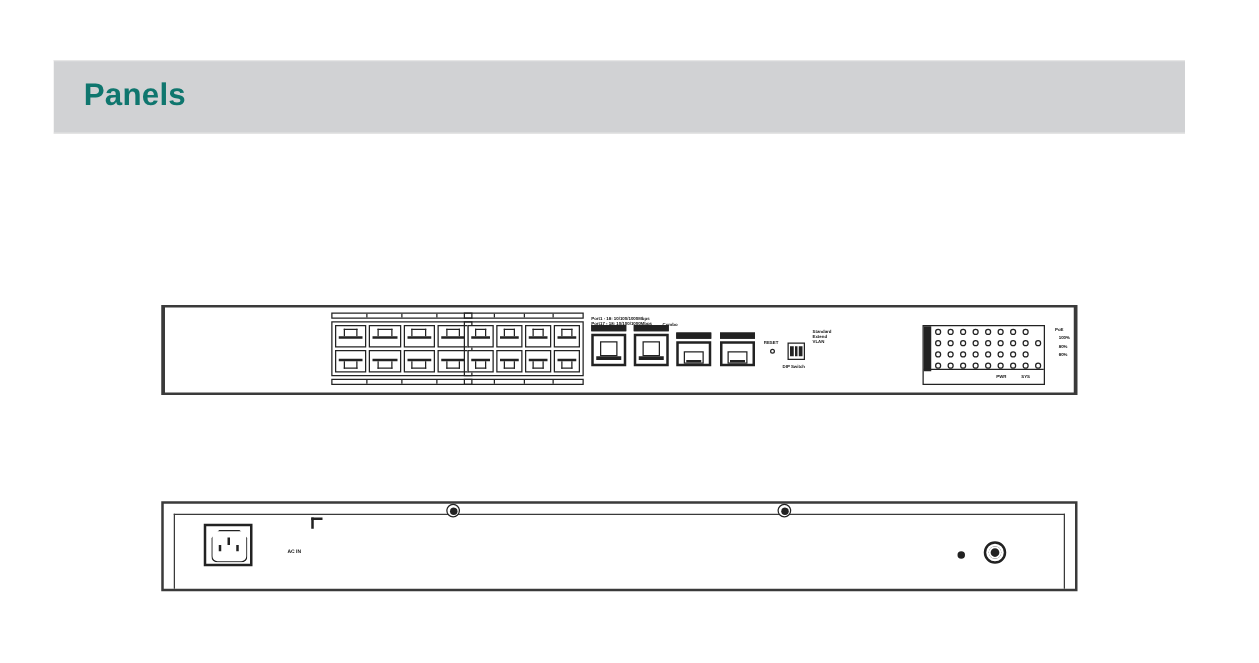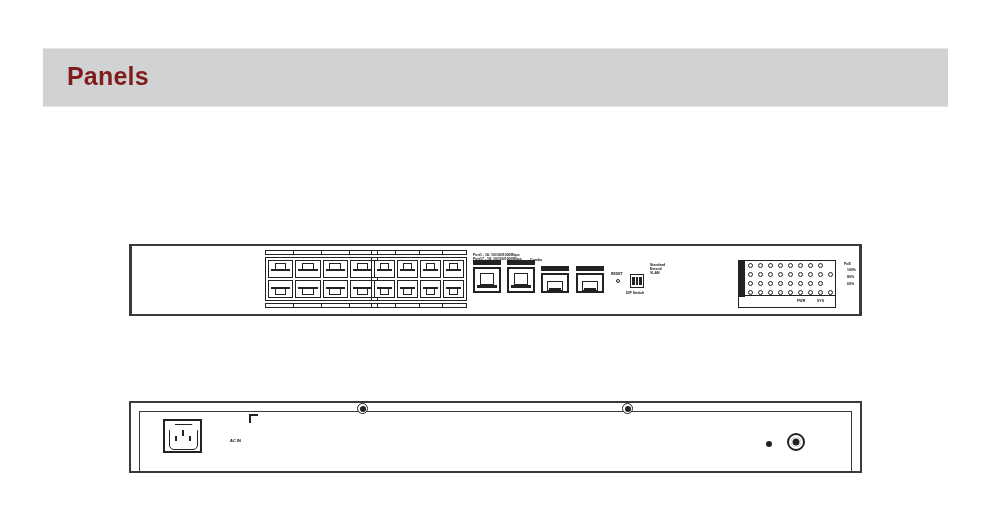--- a/index.html
+++ b/index.html
@@ -1,18 +1,18 @@
 <!DOCTYPE html>
 <html><head>
 <meta charset="utf-8">
 <style>
   html, body { margin:0; padding:0; background:#ffffff; }
   body { width:1007px; height:530px; position:relative; overflow:hidden; font-family:"Liberation Sans", sans-serif; }
   .header-band { position:absolute; left:43px; top:48px; width:905px; height:59px; background:#d1d2d4; border-top:1px solid #e6e6e6; border-bottom:1px solid #e6e6e6; box-sizing:border-box; }
-  .page-title { position:absolute; left:24px; top:13px; font-family:"Liberation Sans", sans-serif; font-weight:bold; font-size:25px; color:#7f1d1d; letter-spacing:0.2px; }
+  .page-title { position:absolute; left:24px; top:13px; font-family:"Liberation Sans", sans-serif; font-weight:bold; font-size:25px; color:#0f766e; letter-spacing:0.2px; }
 
   
   .front-panel { position:absolute; left:129px; top:244px; width:733px; height:72px; border:2px solid #3a3a3a; box-sizing:border-box; background:#fff; border-left-width:3px; border-right-width:3px; }
   .port-group { position:absolute; top:4px; height:60px; }
   .label-strip { position:absolute; left:0; height:5px; border:1px solid #222; box-sizing:border-box; display:flex; }
   .label-strip span { flex:1; border-right:1px solid #222; font-size:3px; }
   .label-strip span:last-child { border-right:none; }
   .port-block { position:absolute; left:0; top:7px; border:1.5px solid #222; box-sizing:border-box; height:44px; display:grid; grid-template-columns:repeat(4,1fr); grid-template-rows:1fr 1fr; gap:2px; padding:2px; }
   .rj45 { border:1.5px solid #222; position:relative; background:#fff; }
   .rj45::before { content:""; position:absolute; left:25%; right:25%; top:2px; height:5px; border:1px solid #222; border-bottom:none; }

